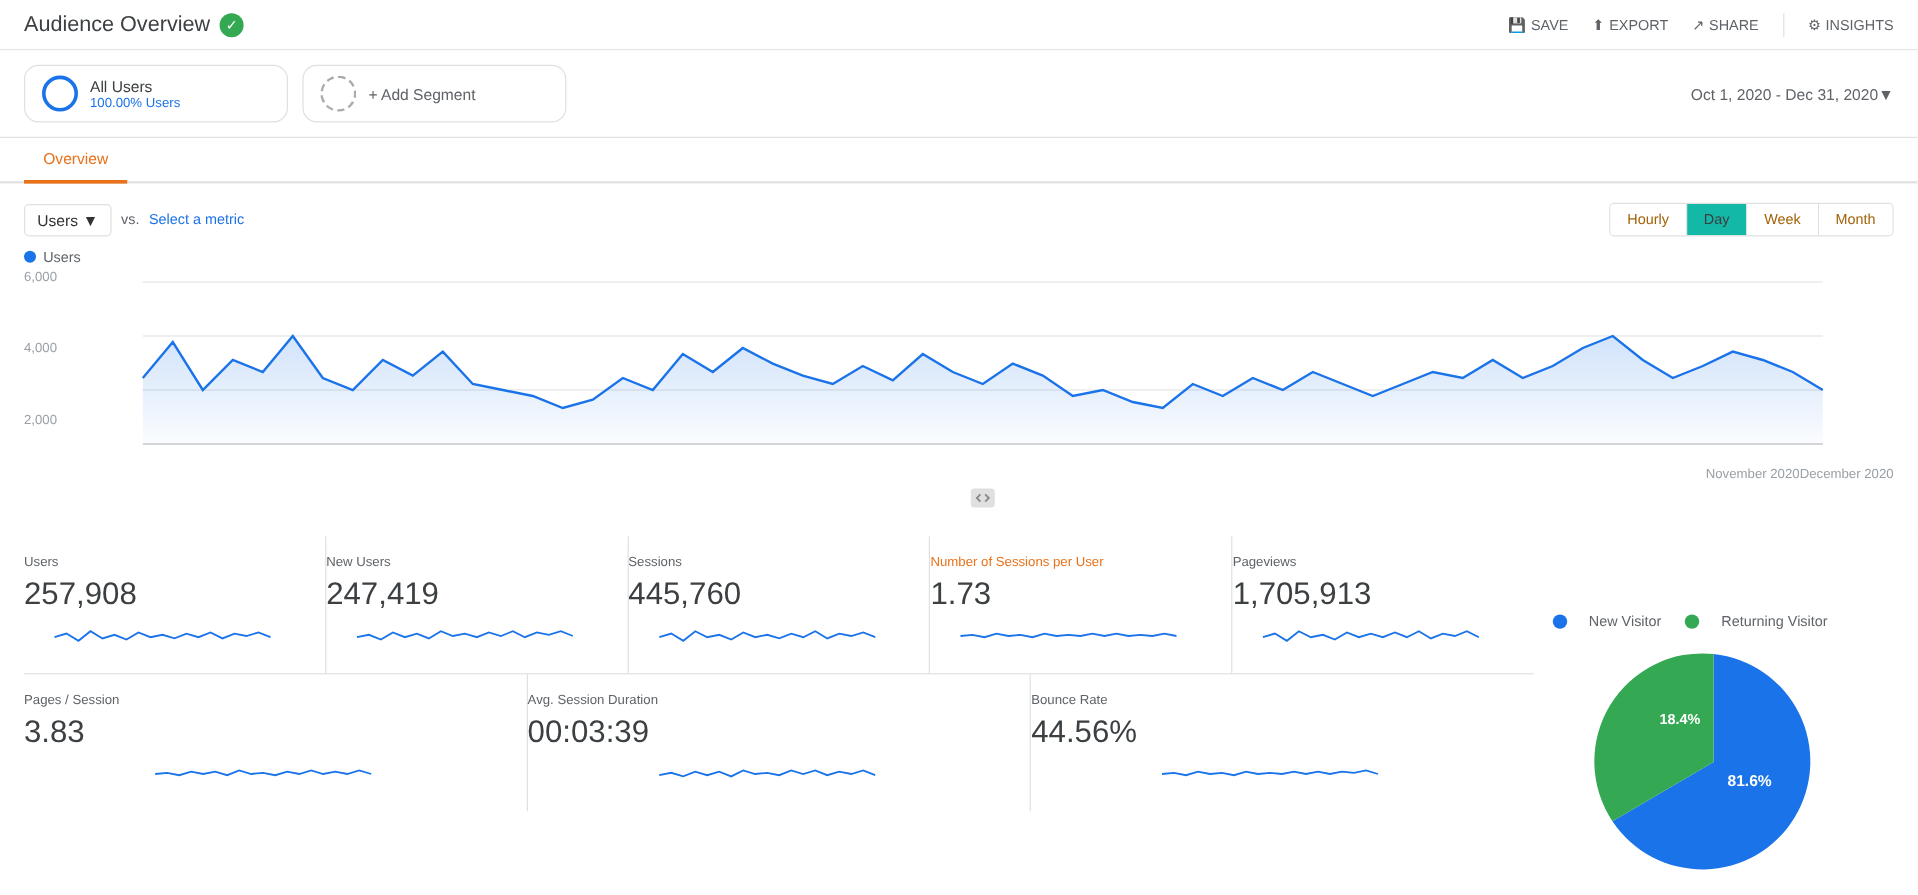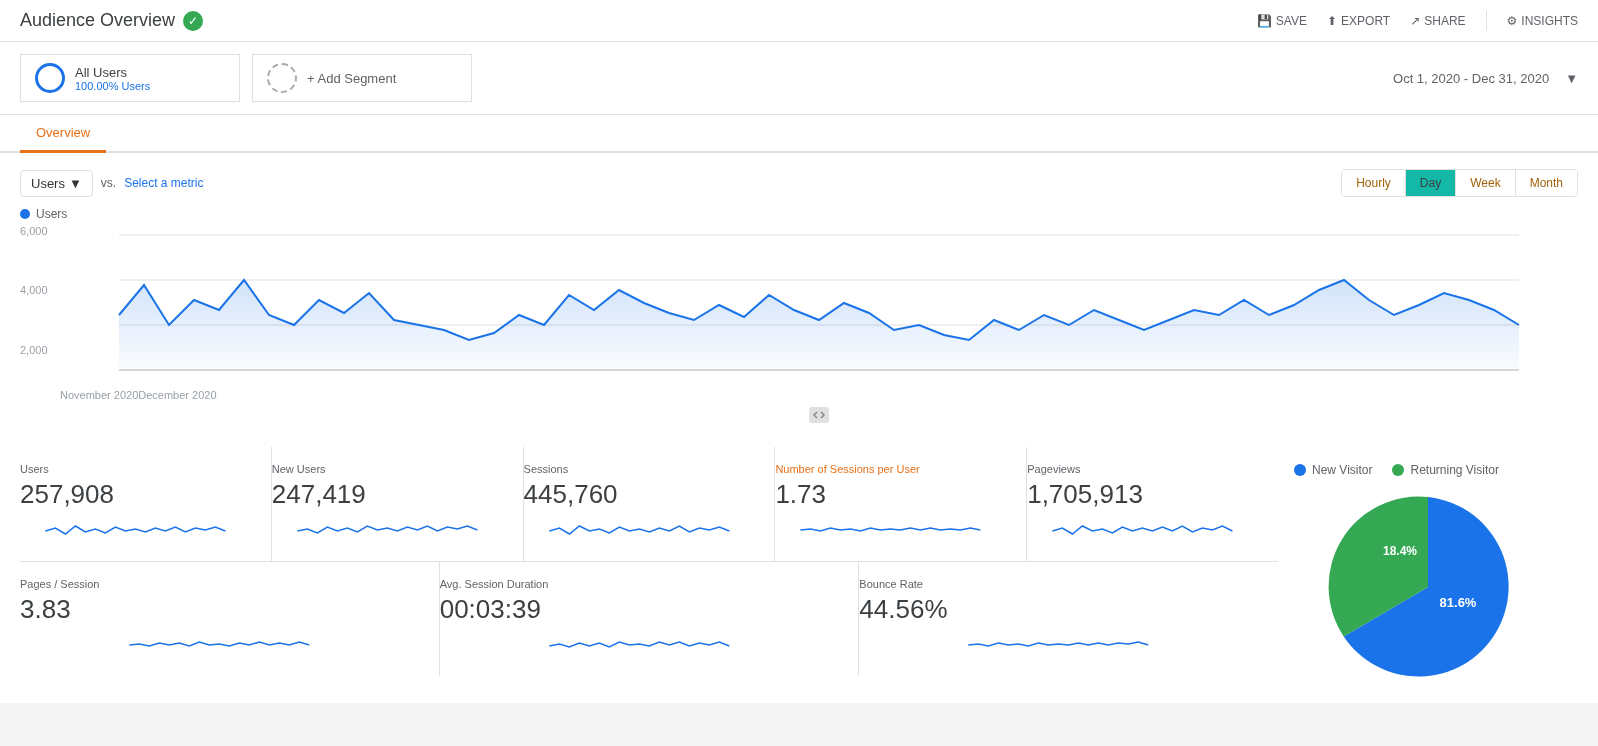--- a/index.html
+++ b/index.html
@@ -48,21 +48,21 @@
       align-items: center;
       justify-content: space-between;
       border-bottom: 1px solid #e0e0e0;
     }
     .segments-left {
       display: flex;
       gap: 12px;
     }
     .segment-box {
       border: 1px solid #e0e0e0;
-      border-radius: 0;
+      border-radius: 12px;
       padding: 8px 14px;
       display: flex;
       align-items: center;
       gap: 10px;
       background: #fff;
       cursor: pointer;
       min-width: 220px;
     }
     .segment-circle {
       width: 30px; height: 30px;
@@ -76,21 +76,21 @@
     }
     .segment-info { display: flex; flex-direction: column; }
     .segment-name { font-size: 13px; font-weight: 500; color: #3c4043; }
     .segment-pct { font-size: 11px; color: #1a73e8; }
     .segment-add { font-size: 13px; color: #5f6368; }
     .date-range {
       font-size: 13px;
       color: #5f6368;
       display: flex;
       align-items: center;
-      gap: 16px;
+      gap: 0;
       cursor: pointer;
     }
 
     .overview-tab-bar {
       background: #fff;
       padding: 0 20px;
       border-bottom: 2px solid #e0e0e0;
     }
     .overview-tab {
       display: inline-block;
@@ -226,21 +226,22 @@
     .pie-legend {
       display: flex;
       gap: 20px;
       margin-bottom: 10px;
       font-size: 12px;
       color: #5f6368;
     }
     .legend-item {
       display: flex;
       align-items: center;
-      gap: 6px;
+      gap: 18px;
+      margin-top: 48px;
     }
     .legend-dot {
       width: 12px; height: 12px;
       border-radius: 50%;
       flex-shrink: 0;
     }
     .pie-container {
       position: relative;
       width: 200px;
       height: 200px;
@@ -349,21 +350,21 @@
           <line x1="0" y1="55" x2="1400" y2="55" stroke="#e0e0e0" stroke-width="1"></line>
           <line x1="0" y1="100" x2="1400" y2="100" stroke="#e0e0e0" stroke-width="1"></line>
           <line x1="0" y1="145" x2="1400" y2="145" stroke="#e0e0e0" stroke-width="1"></line>
 
           <path d="M0,90 L25,60 L50,100 L75,75 L100,85 L125,55 L150,90 L175,100 L200,75 L225,88 L250,68 L275,95 L300,100 L325,105 L350,115 L375,108 L400,90 L425,100 L450,70 L475,85 L500,65 L525,78 L550,88 L575,95 L600,80 L625,92 L650,70 L675,85 L700,95 L725,78 L750,88 L775,105 L800,100 L825,110 L850,115 L875,95 L900,105 L925,90 L950,100 L975,85 L1000,95 L1025,105 L1050,95 L1075,85 L1100,90 L1125,75 L1150,90 L1175,80 L1200,65 L1225,55 L1250,75 L1275,90 L1300,80 L1325,68 L1350,75 L1375,85 L1400,100 L1400,145 L0,145 Z" fill="url(#areaGrad)"></path>
 
           <polyline points="0,90 25,60 50,100 75,75 100,85 125,55 150,90 175,100 200,75 225,88 250,68 275,95 300,100 325,105 350,115 375,108 400,90 425,100 450,70 475,85 500,65 525,78 550,88 575,95 600,80 625,92 650,70 675,85 700,95 725,78 750,88 775,105 800,100 825,110 850,115 875,95 900,105 925,90 950,100 975,85 1000,95 1025,105 1050,95 1075,85 1100,90 1125,75 1150,90 1175,80 1200,65 1225,55 1250,75 1275,90 1300,80 1325,68 1350,75 1375,85 1400,100" fill="none" stroke="#1a73e8" stroke-width="2"></polyline>
 
           <line x1="0" y1="145" x2="1400" y2="145" stroke="#bbb" stroke-width="1"></line>
         </svg>
-        <div style="display:flex; justify-content: flex-start; font-size:11px; color:#9aa0a6; padding: 4px 0;">
+        <div style="display:flex; justify-content: flex-end; font-size:11px; color:#9aa0a6; padding: 4px 0;">
           <span>November 2020</span>
           <span>December 2020</span>
         </div>
 
         <div style="display:flex; justify-content:center; margin-top:2px;">
           <div class="slider-handle">
             <svg width="14" height="10" viewBox="0 0 14 10">
                 <path d="M5,2 L2,5 L5,8 M9,2 L12,5 L9,8" stroke="#888" stroke-width="1.5" fill="none"></path>
               </svg>
           </div>

